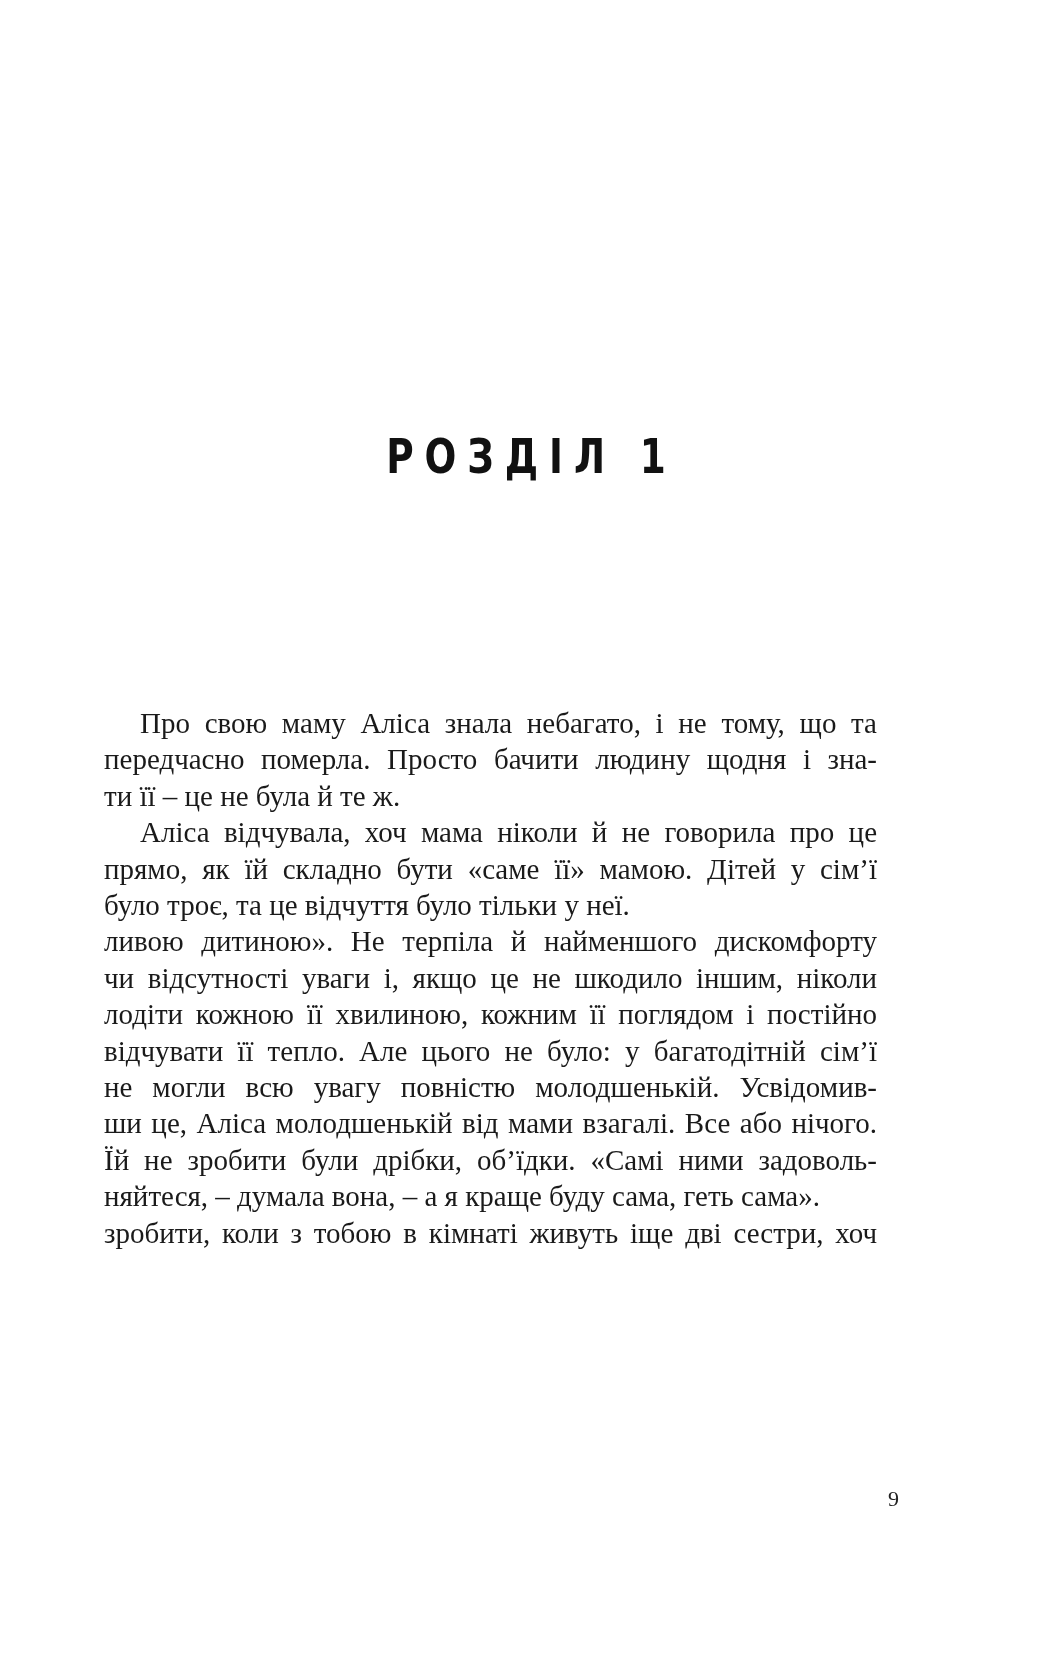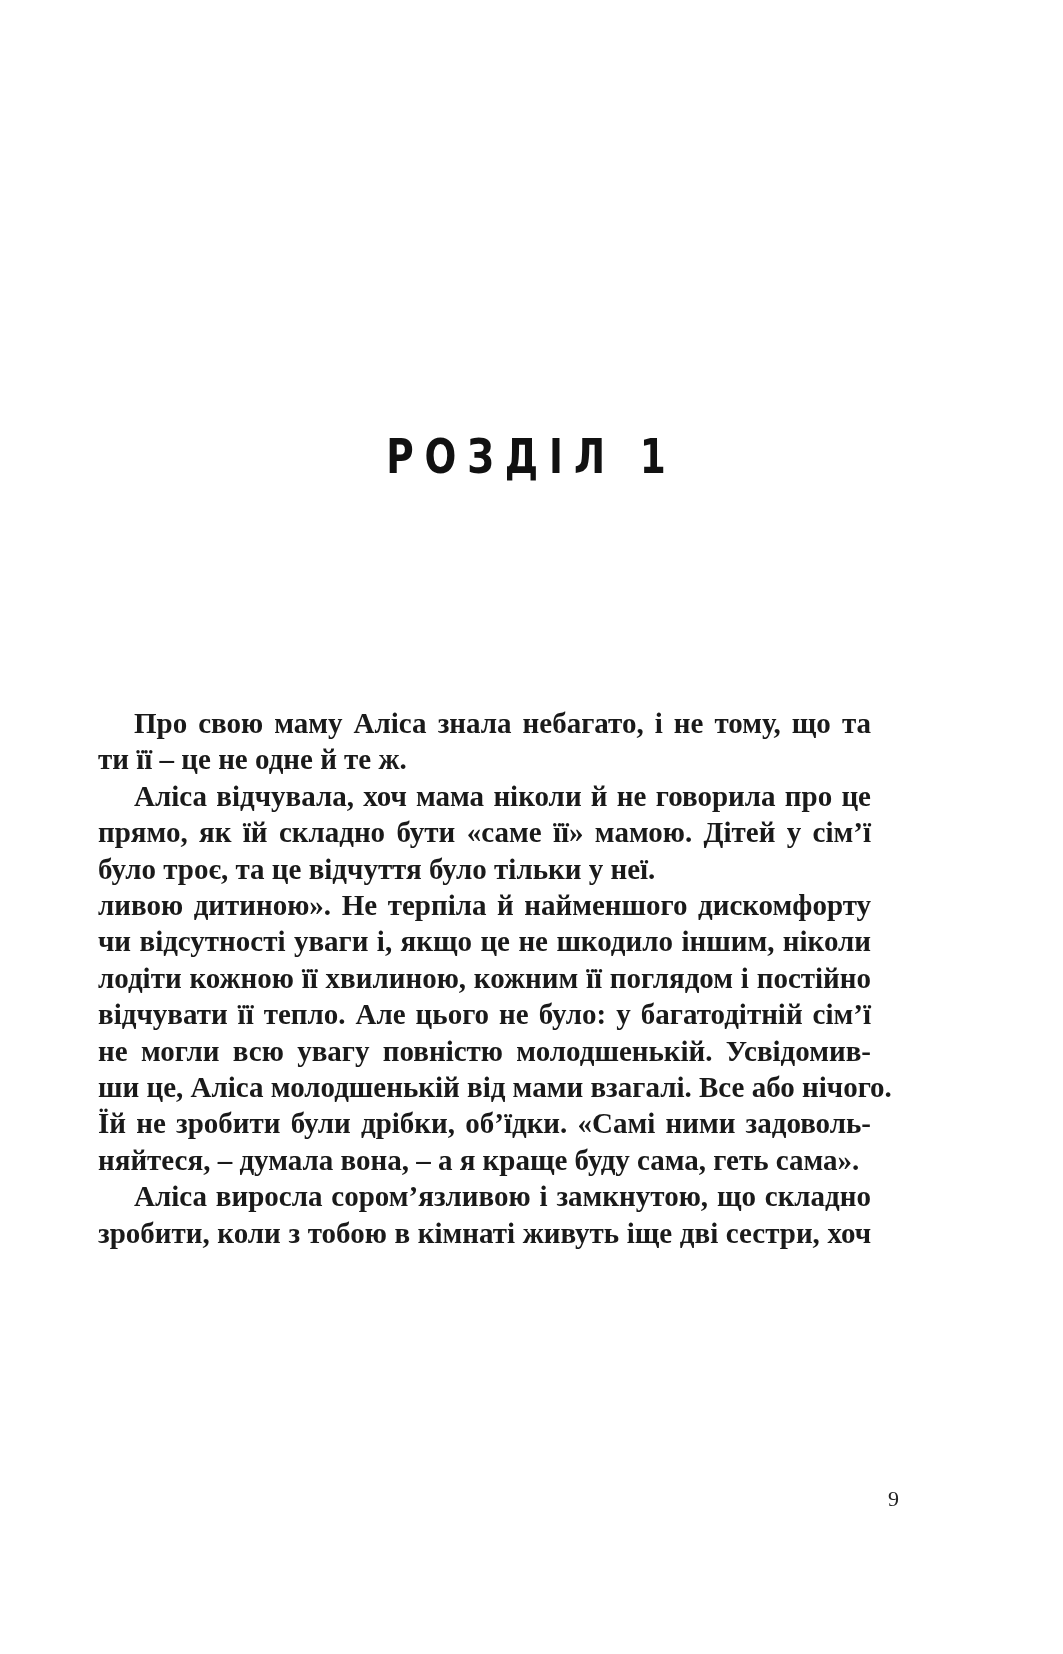--- a/index.html
+++ b/index.html
@@ -9,53 +9,52 @@
     text-align: center;
     font-family: "DejaVu Sans", sans-serif;
     font-weight: bold;
     font-size: 48px;
     letter-spacing: 14px;
     color: #111;
     transform: scaleX(0.78);
     transform-origin: center;
   }
   .body-text {
-    position: absolute; left: 98px; width: 773px; top: 705px;
+    position: absolute; left: 104px; width: 773px; top: 705px;
     font-family: "Liberation Serif", serif;
     font-size: 29px;
     line-height: 36.4px;
     color: #1a1a1a;
     text-align: justify;
-    font-weight: bold;
   }
   .line { display: block; white-space: nowrap; text-align-last: justify; text-align: justify; }
   .line.last { text-align-last: left; }
   .line.indent { padding-left: 36px; }
   .page-number {
     position: absolute; left: 888px; top: 1486px;
     font-family: "Liberation Serif", serif;
     font-size: 22px; color: #222;
   }
 </style>
 </head>
 <body>
 
 <div class="chapter-title">РОЗДІЛ 1</div>
 
 <div class="body-text">
   <span class="line indent">Про свою маму Аліса знала небагато, і не тому, що та</span>
-  <span class="line last">ти її – це не одне й те ж.</span>
+  <span class="line">передчасно померла. Просто бачити людину щодня і зна-</span>
+  <span class="line last">ти її – це не була й те ж.</span>
   <span class="line indent">Аліса відчувала, хоч мама ніколи й не говорила про це</span>
   <span class="line">прямо, як їй складно бути «саме її» мамою. Дітей у сім’ї</span>
   <span class="line last">було троє, та це відчуття було тільки у неї.</span>
   <span class="line">ливою дитиною». Не терпіла й найменшого дискомфорту</span>
   <span class="line">чи відсутності уваги і, якщо це не шкодило іншим, ніколи</span>
   <span class="line">лодіти кожною її хвилиною, кожним її поглядом і постійно</span>
   <span class="line">відчувати її тепло. Але цього не було: у багатодітній сім’ї</span>
   <span class="line">не могли всю увагу повністю молодшенькій. Усвідомив-</span>
   <span class="line">ши це, Аліса молодшенькій від мами взагалі. Все або нічого.</span>
   <span class="line">Їй не зробити були дрібки, об’їдки. «Самі ними задоволь-</span>
   <span class="line last">няйтеся, – думала вона, – а я краще буду сама, геть сама».</span>
-  <span class="line indent">Аліса виросла сором’язливою і замкнутою, що складно</span>
   <span class="line">зробити, коли з тобою в кімнаті живуть іще дві сестри, хоч</span>
 </div>
 
 <div class="page-number">9</div>
 
 </body></html>

